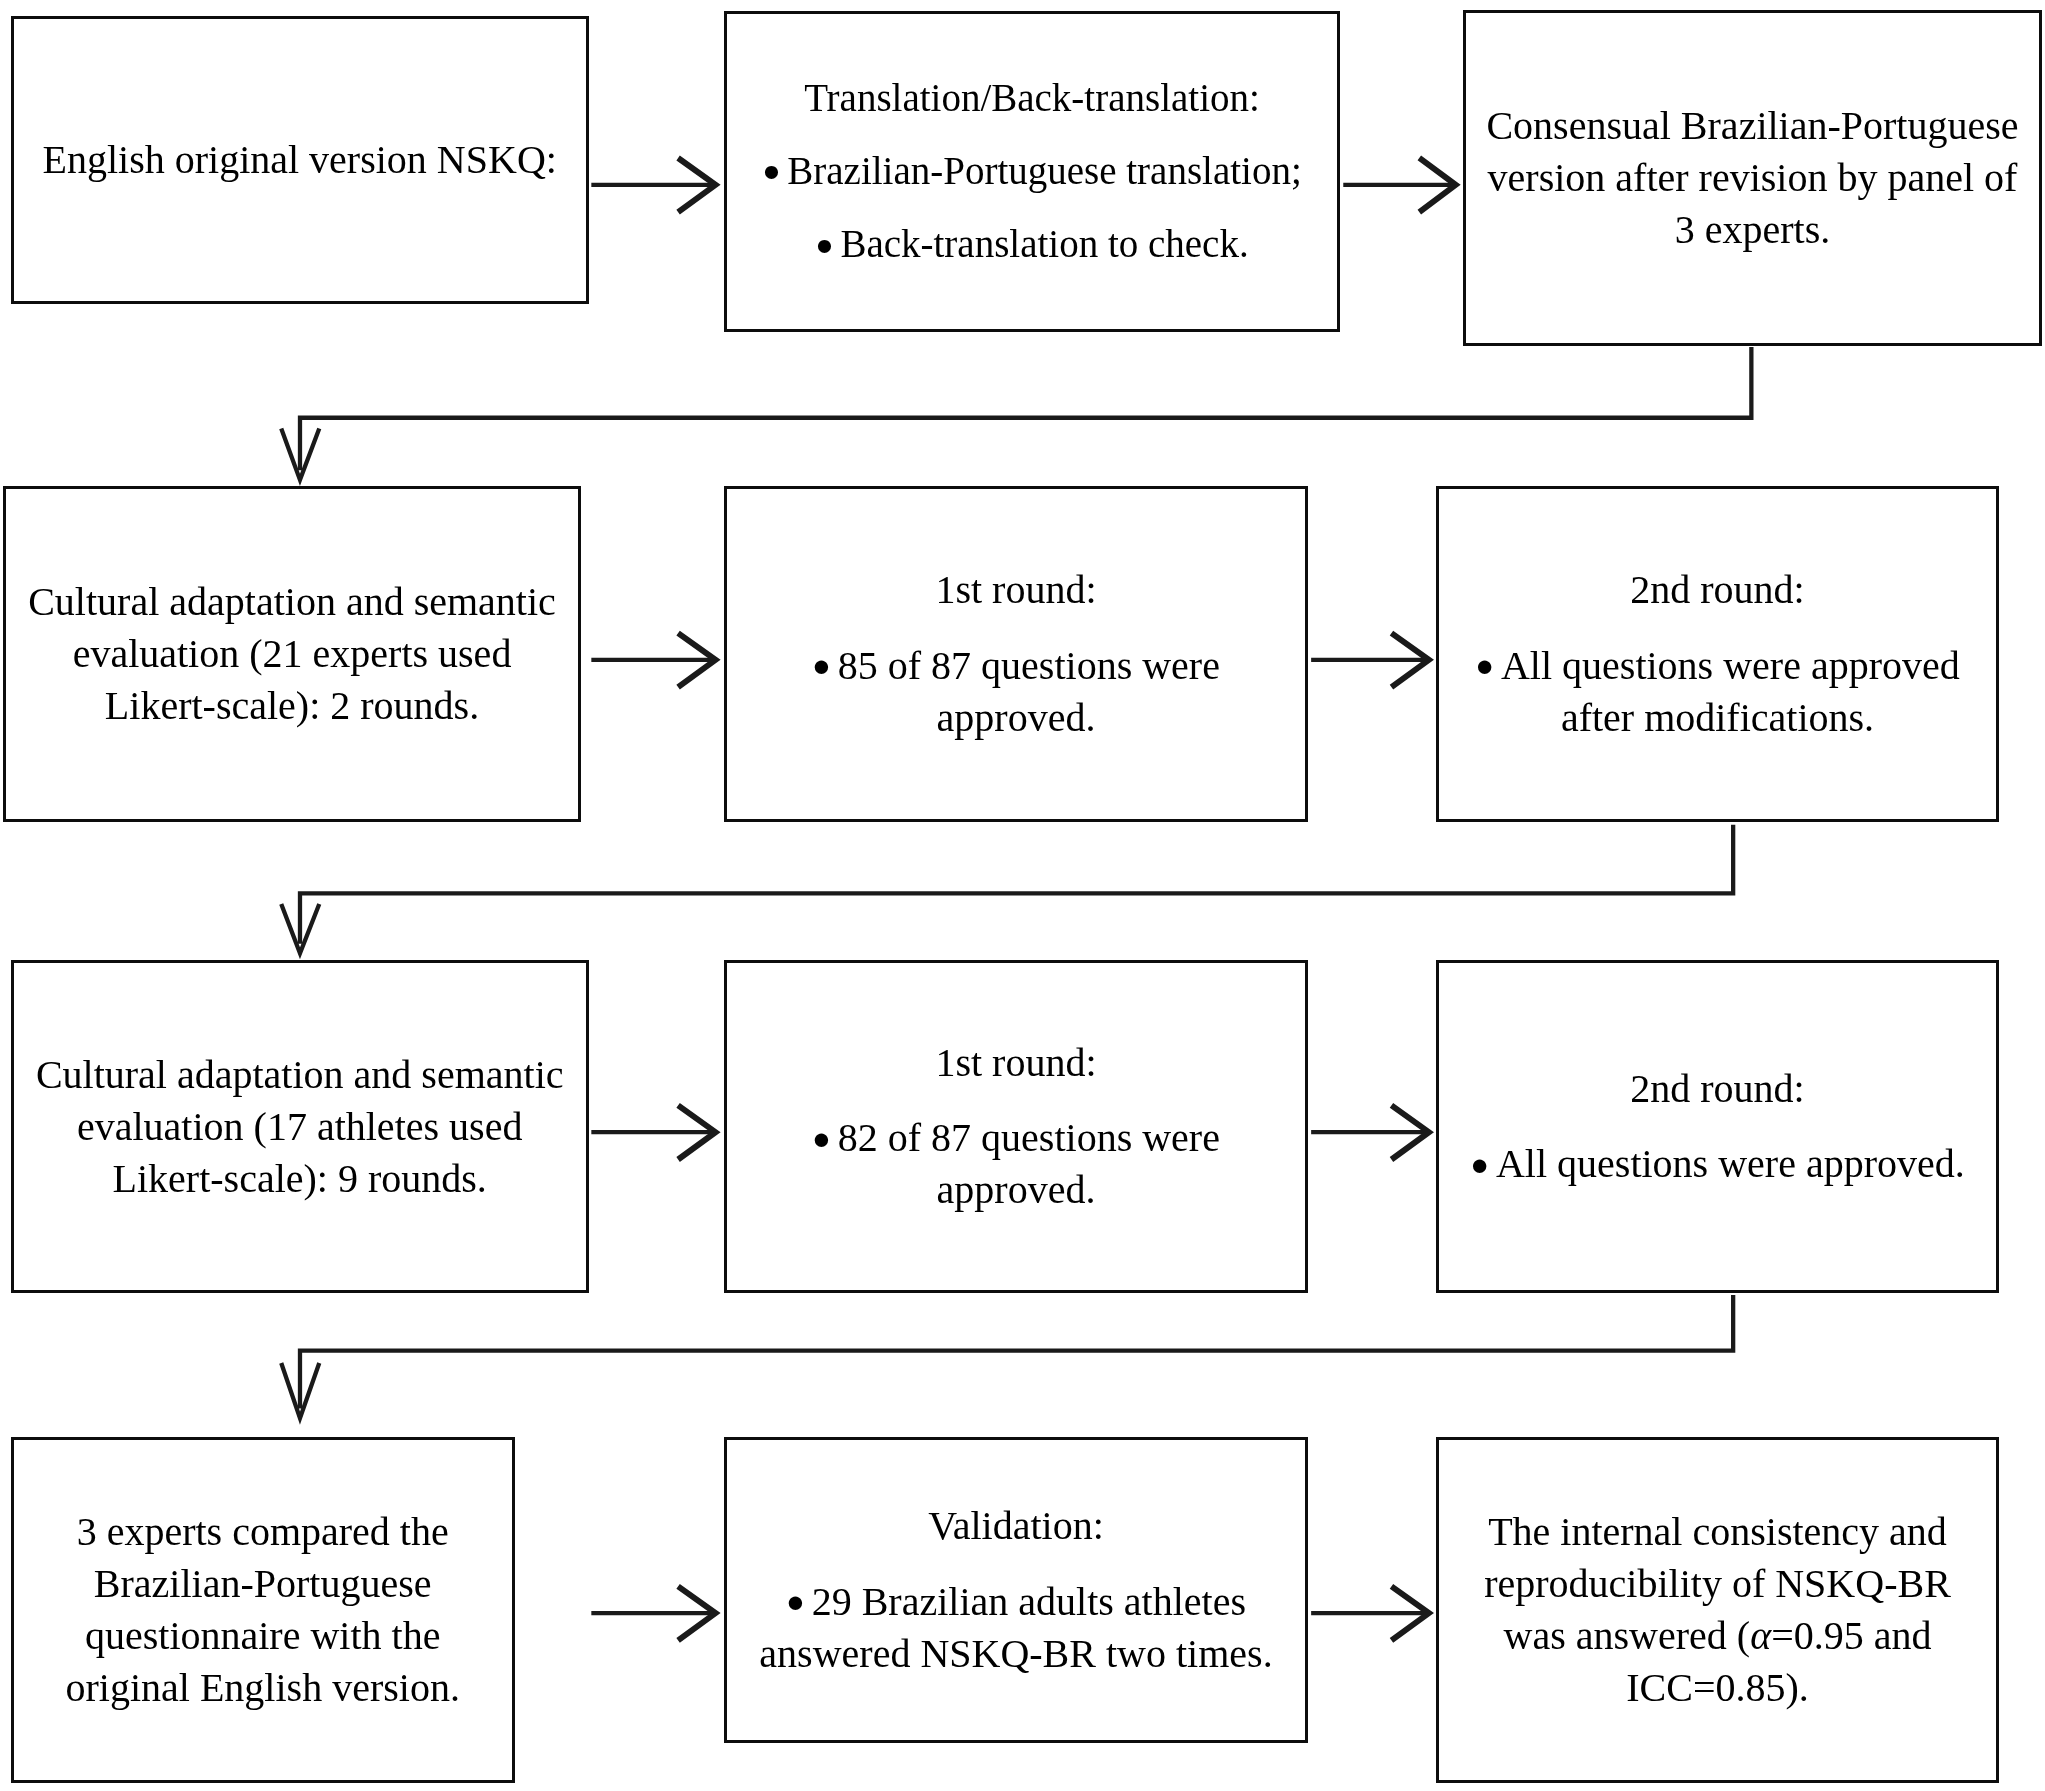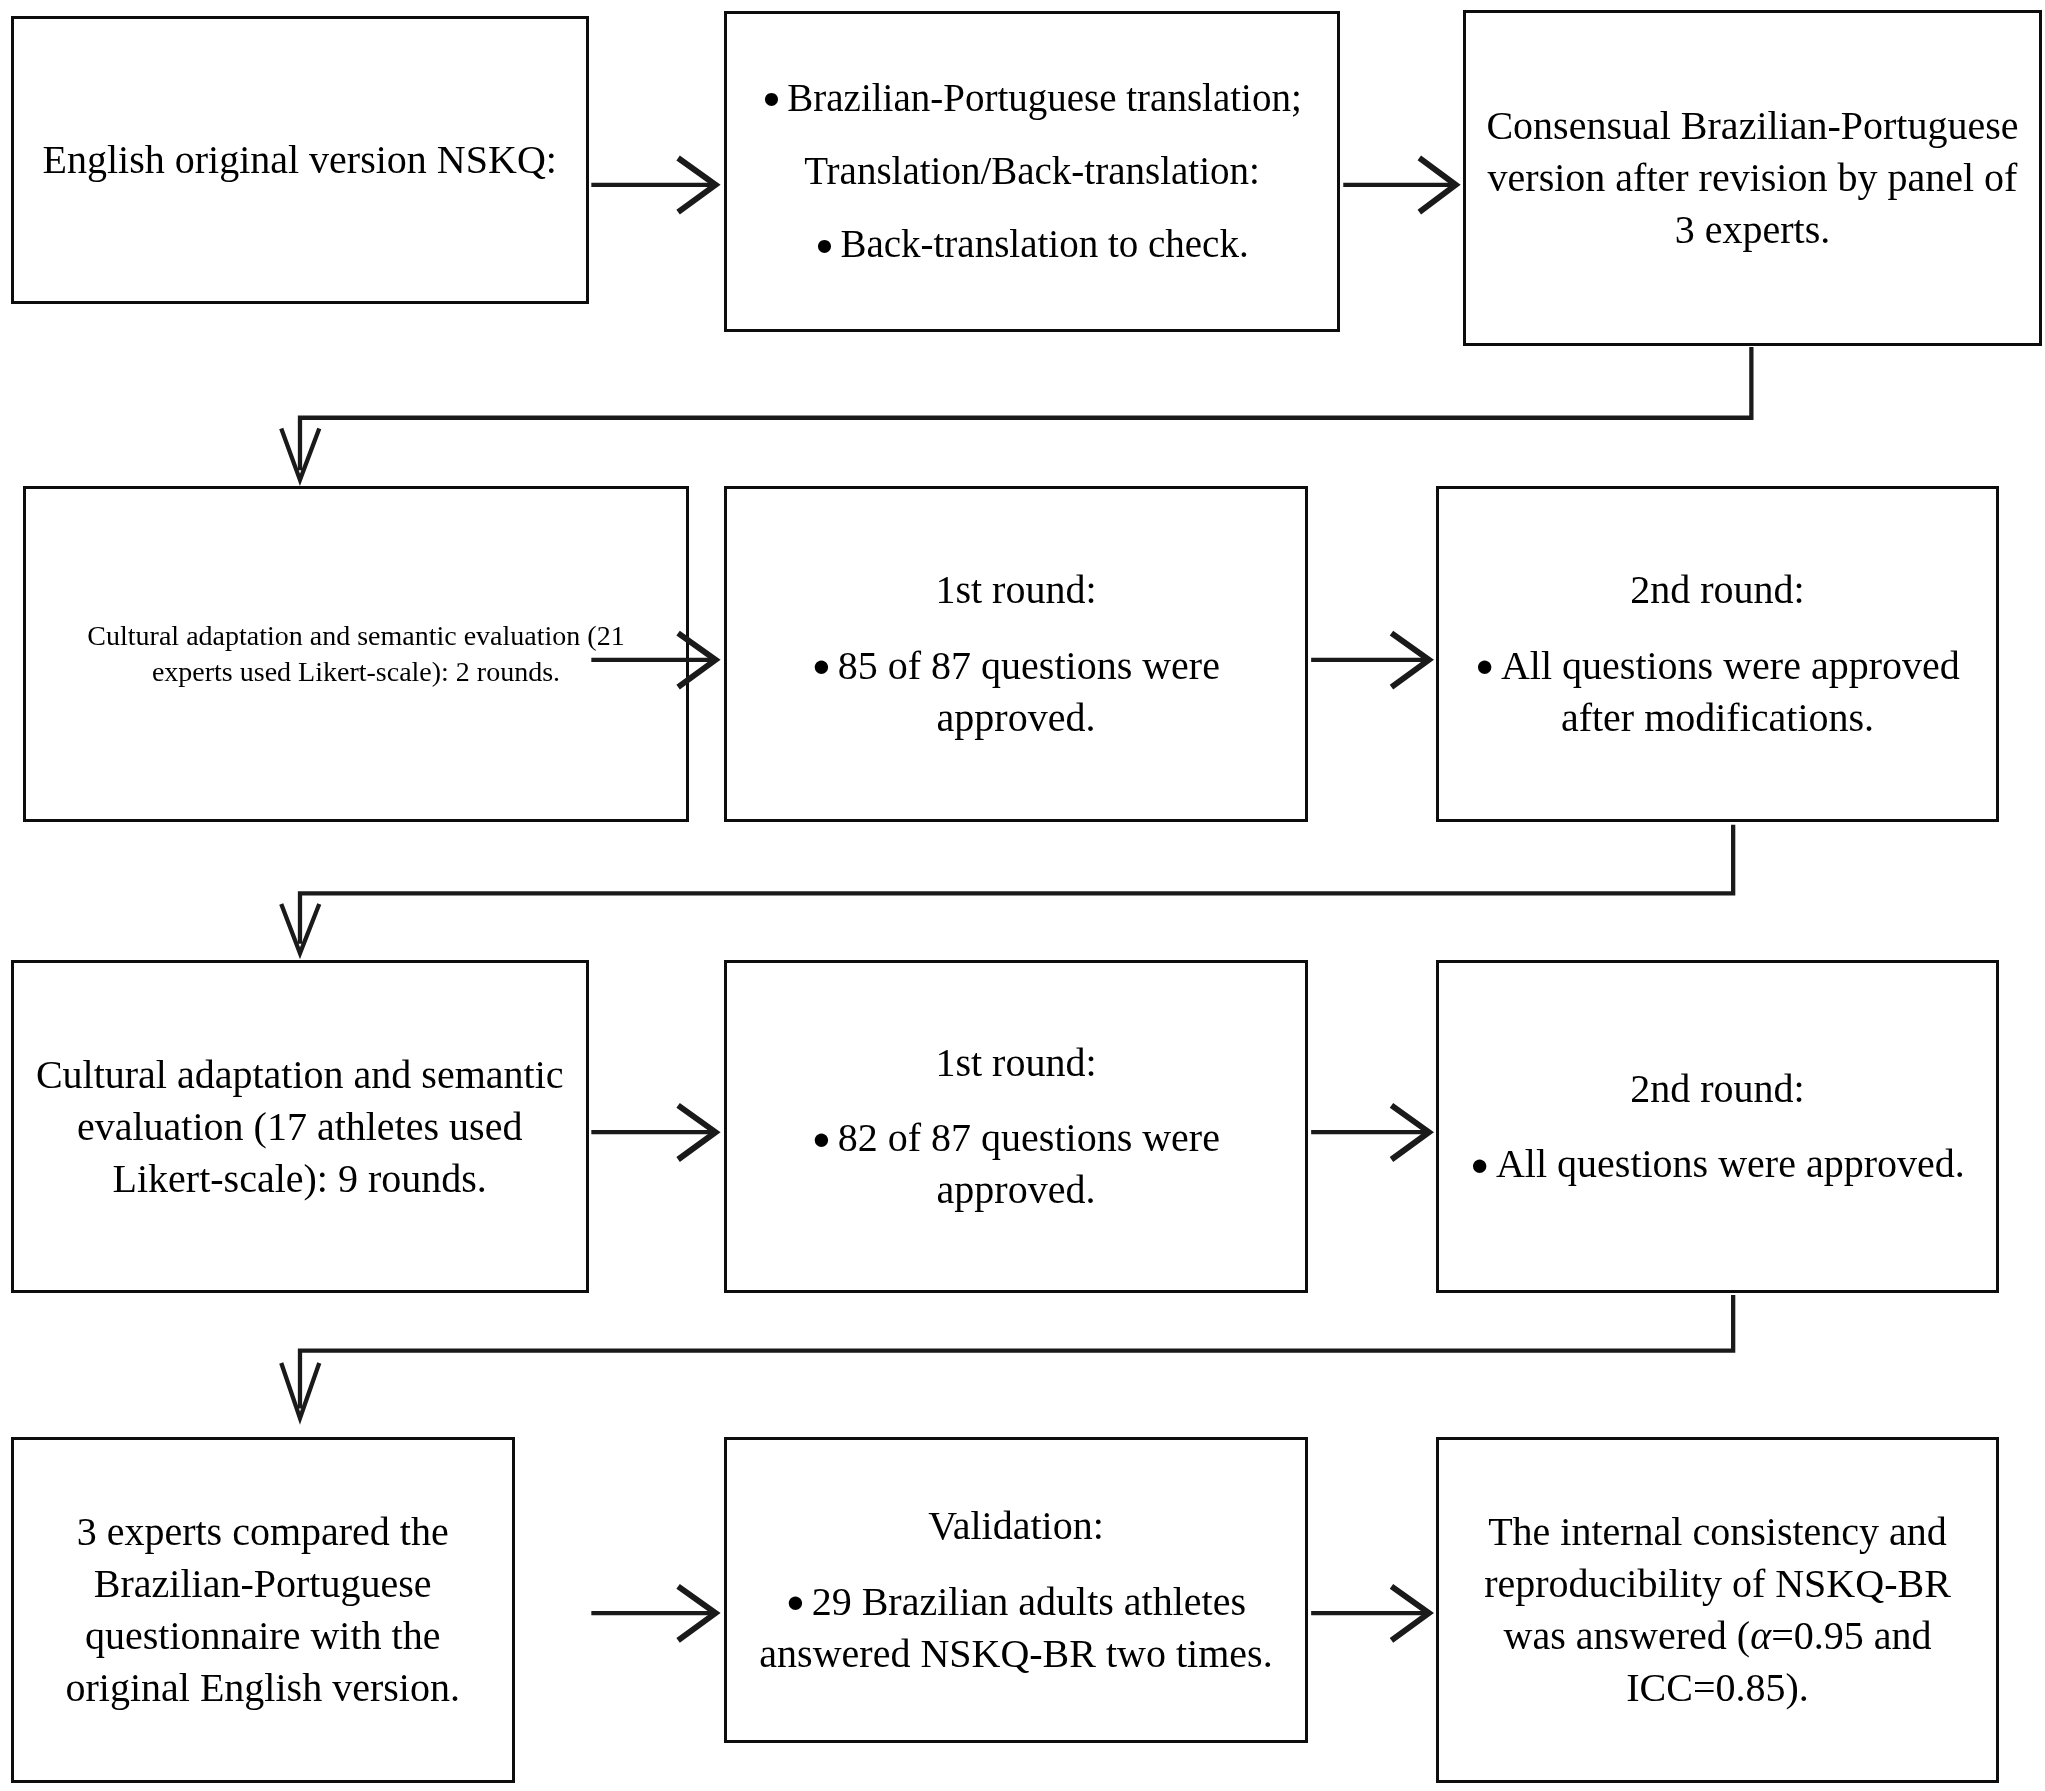--- a/index.html
+++ b/index.html
@@ -72,30 +72,30 @@
 </head>
 <body>
 
 <div id="canvas">
 
   <div class="node" style="left:10.7px; top:16px; width:578px; height:288px; font-size:40px;">
     <div class="para">English original version NSKQ:</div>
   </div>
 
   <div class="node" style="left:724px; top:10.7px; width:616px; height:321px; font-size:39px;">
+    <div class="para">Translation/Back-translation:</div>
     <div class="para bullet-line"><span class="dot">●</span><span>Brazilian-Portuguese translation;</span></div>
-    <div class="para">Translation/Back-translation:</div>
     <div class="para bullet-line"><span class="dot">●</span><span>Back-translation to check.</span></div>
   </div>
 
   <div class="node" style="left:1463px; top:9.6px; width:579px; height:336px; font-size:40px;">
     <div class="para">Consensual Brazilian-Portuguese version after revision by panel of 3 experts.</div>
   </div>
 
-  <div class="node" style="left:23px; top:486px; width:666px; height:336px; font-size:28px;">
+  <div class="node" style="left:3px; top:486px; width:578px; height:336px; font-size:40px;">
     <div class="para">Cultural adaptation and semantic evaluation (21 experts used Likert-scale): 2 rounds.</div>
   </div>
 
   <div class="node" style="left:724px; top:486px; width:584px; height:336px; font-size:40px;">
     <div class="para">1st round:</div>
     <div class="para bullet-line"><span class="dot">●</span><span>85 of 87 questions were approved.</span></div>
   </div>
 
   <div class="node" style="left:1436px; top:486px; width:563px; height:336px; font-size:40px;">
     <div class="para">2nd round:</div>

